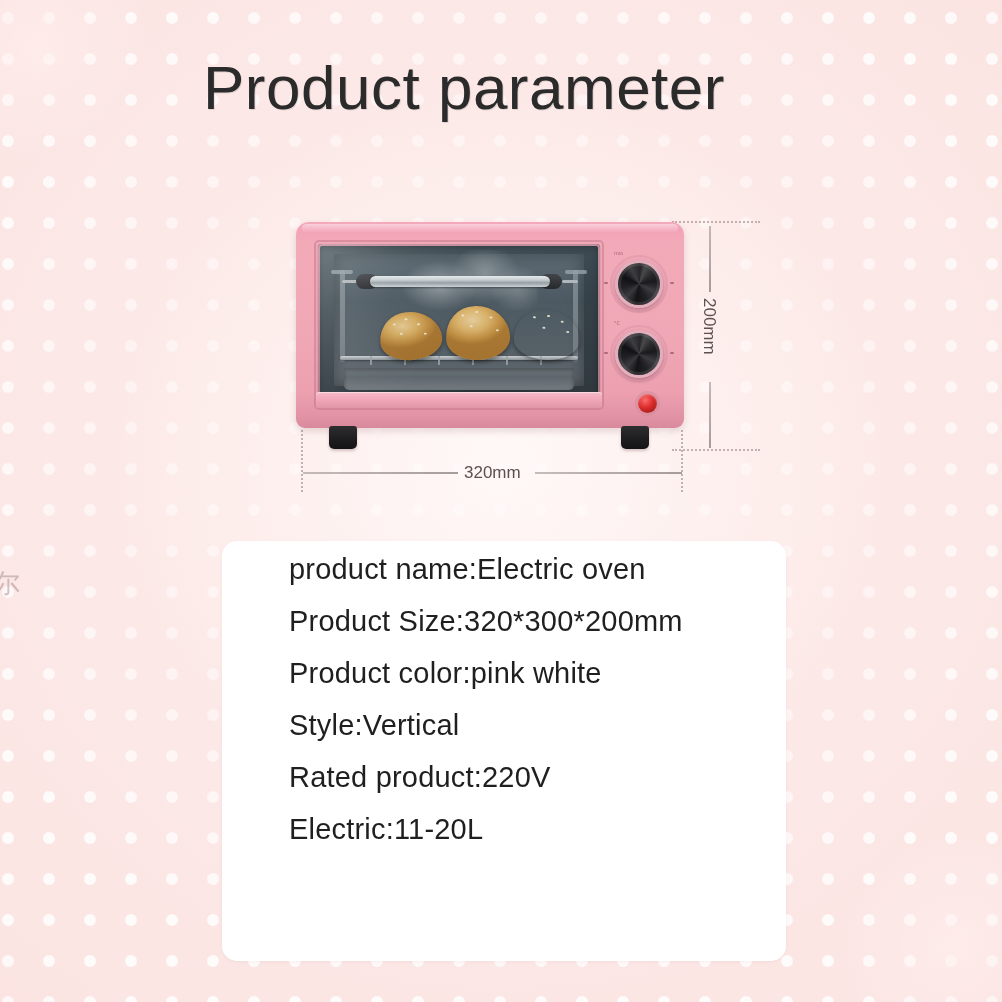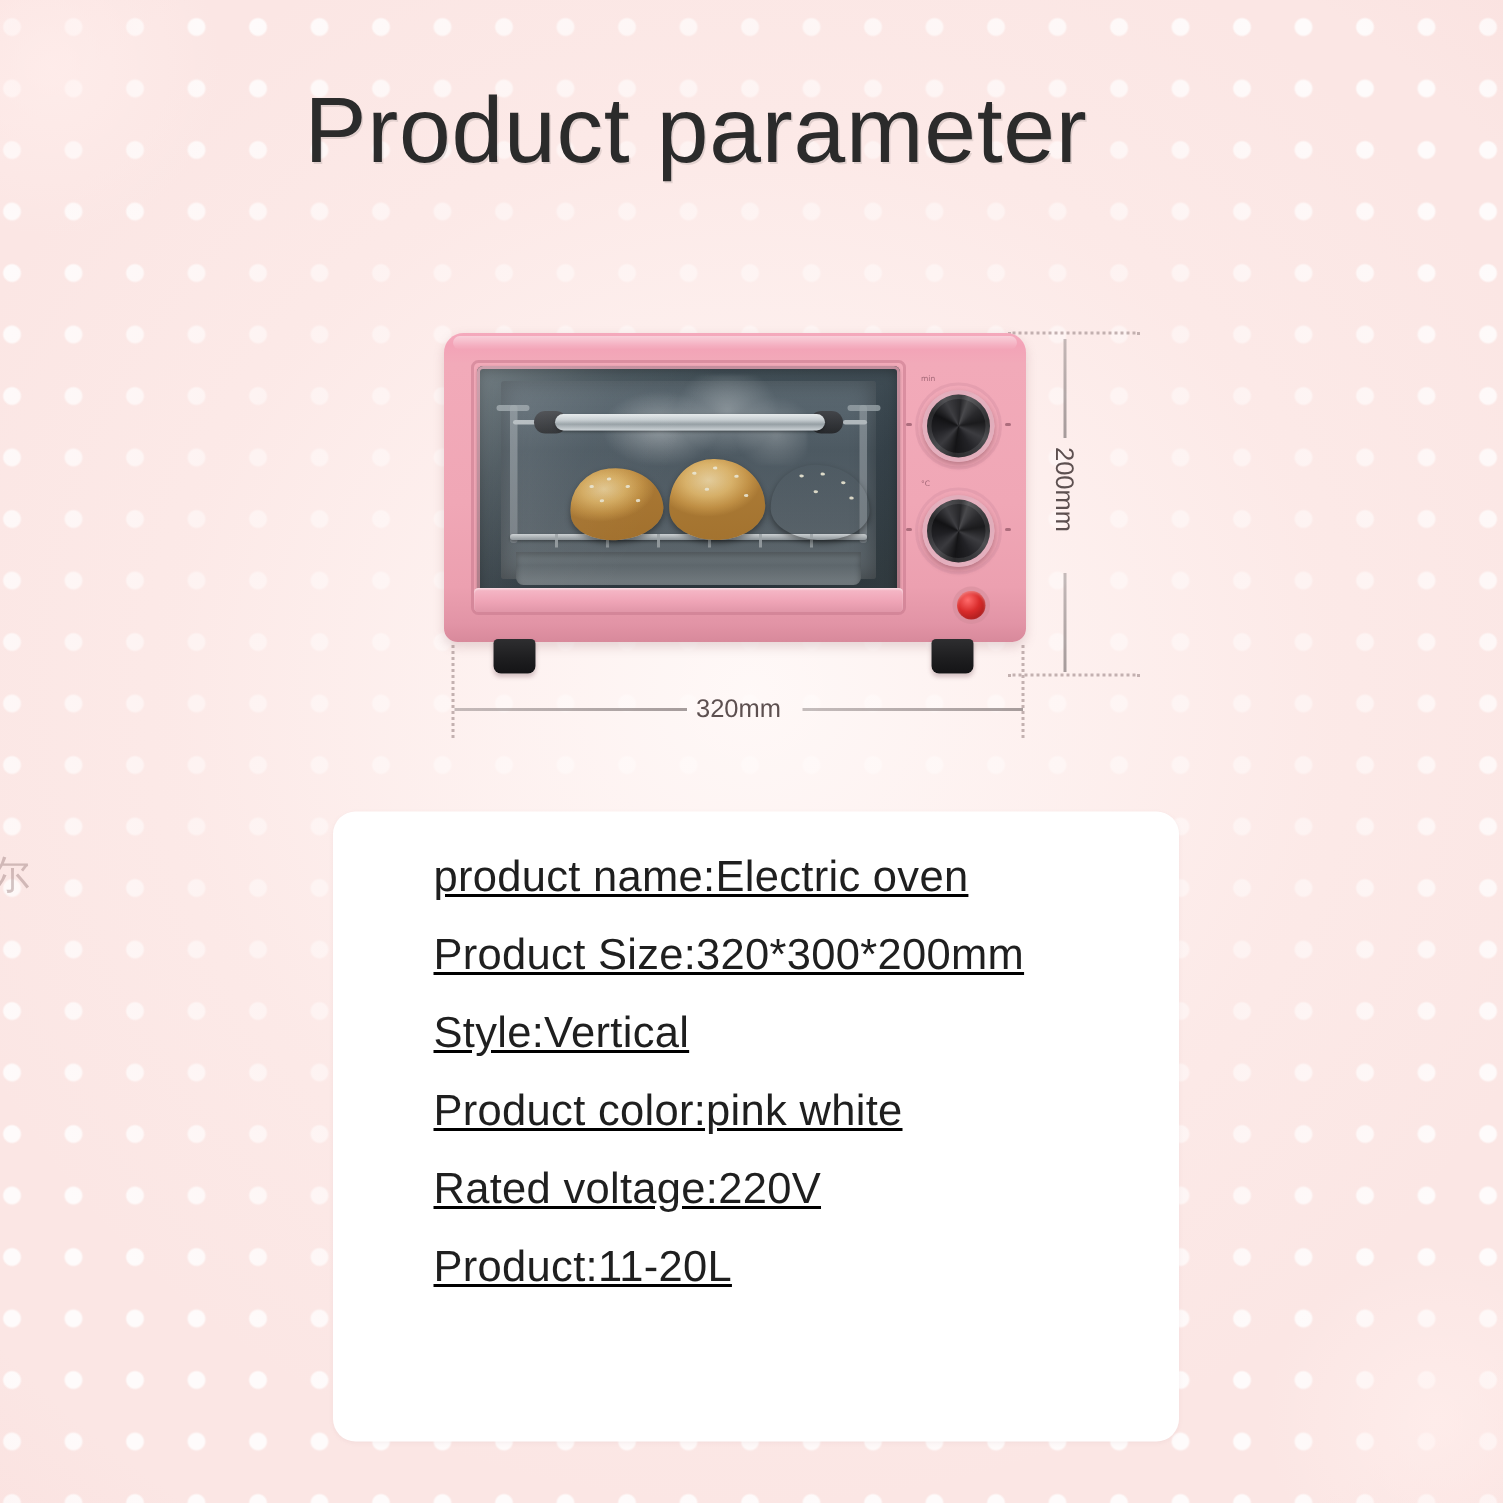--- a/index.html
+++ b/index.html
@@ -315,23 +315,22 @@
   .spec-card {
     position:absolute;
     left:222px; top:541px;
     width:564px; height:420px;
     background:#ffffff;
     border-radius:15px;
     box-shadow:0 1px 3px rgba(180,140,145,0.10);
   }
   .spec-list {
     position:absolute;
-    left:67px; top:18px;
+    left:67px; top:2px;
     right:14px;
-    text-decoration:underline;
   }
   .spec-line {
     font-size:29px;
     line-height:52px;
     color:#1f1f1f;
     white-space:nowrap;
     letter-spacing:0.2px;
   }
 </style>
 </head>
@@ -432,20 +431,20 @@
     <div class="indicator"></div>
 
     <div class="foot l"></div>
     <div class="foot r"></div>
   </div>
 
   <div class="spec-card">
     <div class="spec-list">
       <div class="spec-line">product name:Electric oven</div>
       <div class="spec-line">Product Size:320*300*200mm</div>
+      <div class="spec-line">Product color:pink white</div>
       <div class="spec-line">Style:Vertical</div>
-      <div class="spec-line">Product color:pink white</div>
-      <div class="spec-line">Rated voltage:220V</div>
-      <div class="spec-line">Product:11-20L</div>
+      <div class="spec-line">Rated product:220V</div>
+      <div class="spec-line">Electric:11-20L</div>
     </div>
   </div>
 
 </div>
 
 </body></html>

